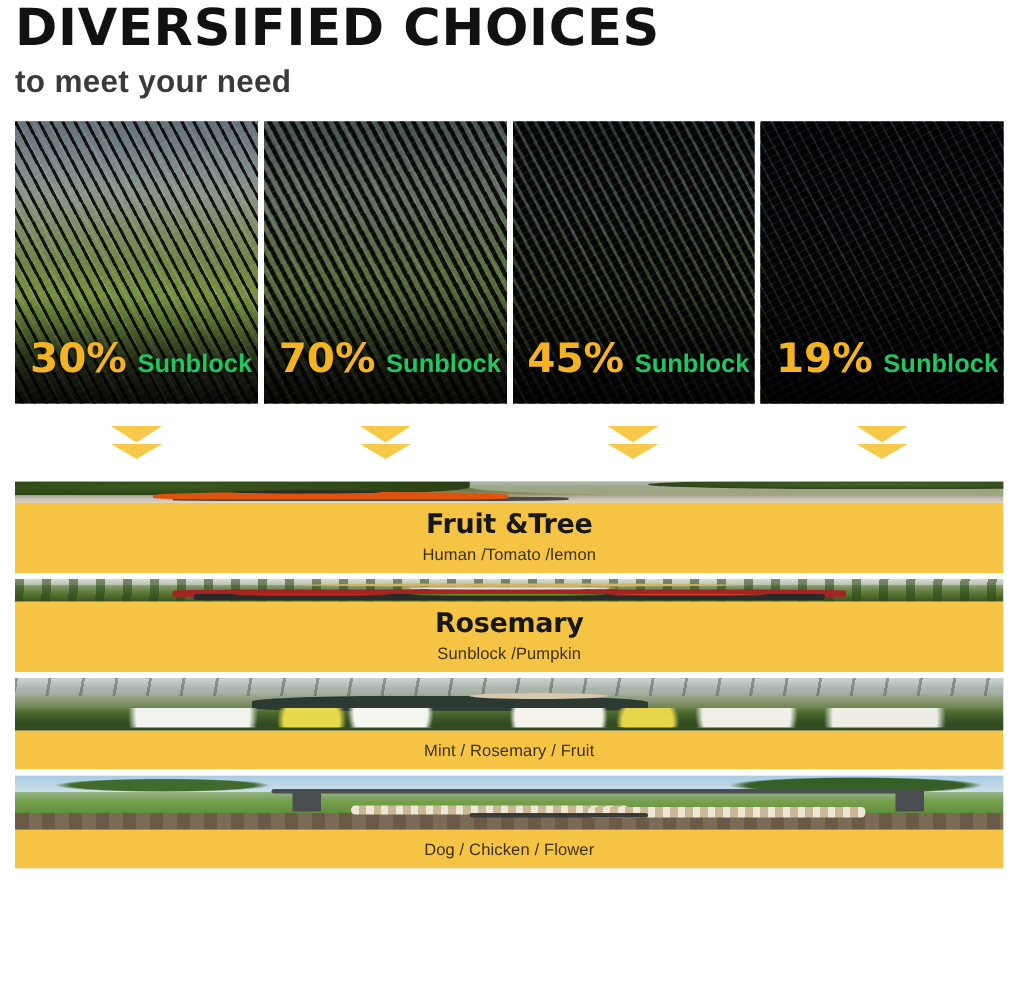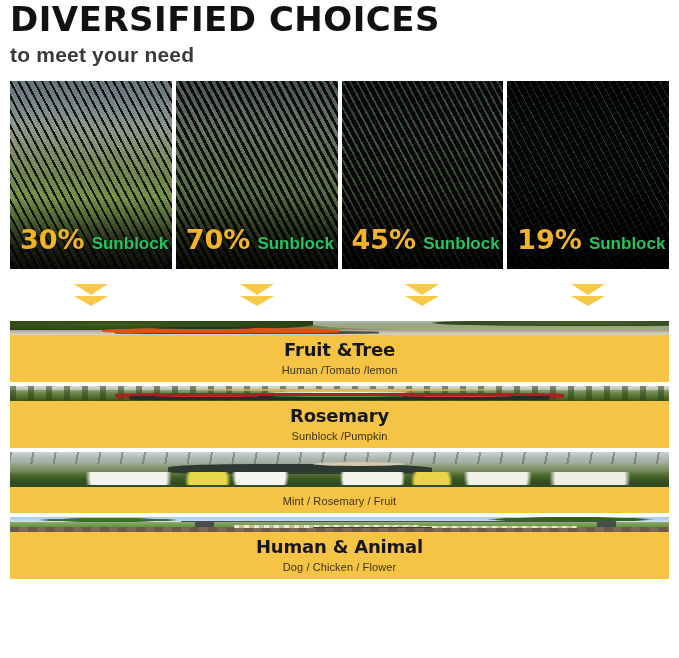--- a/index.html
+++ b/index.html
@@ -473,19 +473,18 @@
         <div class="lawn"></div>
         <div class="deck"></div>
         <div class="pergola-roof"></div>
         <div class="post-l"></div>
         <div class="post-r"></div>
         <div class="sofa1"></div>
         <div class="sofa2"></div>
         <div class="table"></div>
       </div>
       <div class="caption">
-        <div class="cap-title">Human &amp; Animal</div>
         <div class="cap-sub">Dog / Chicken / Flower</div>
       </div>
     </div>
 
   </div>
 </div>
 
 </body></html>

